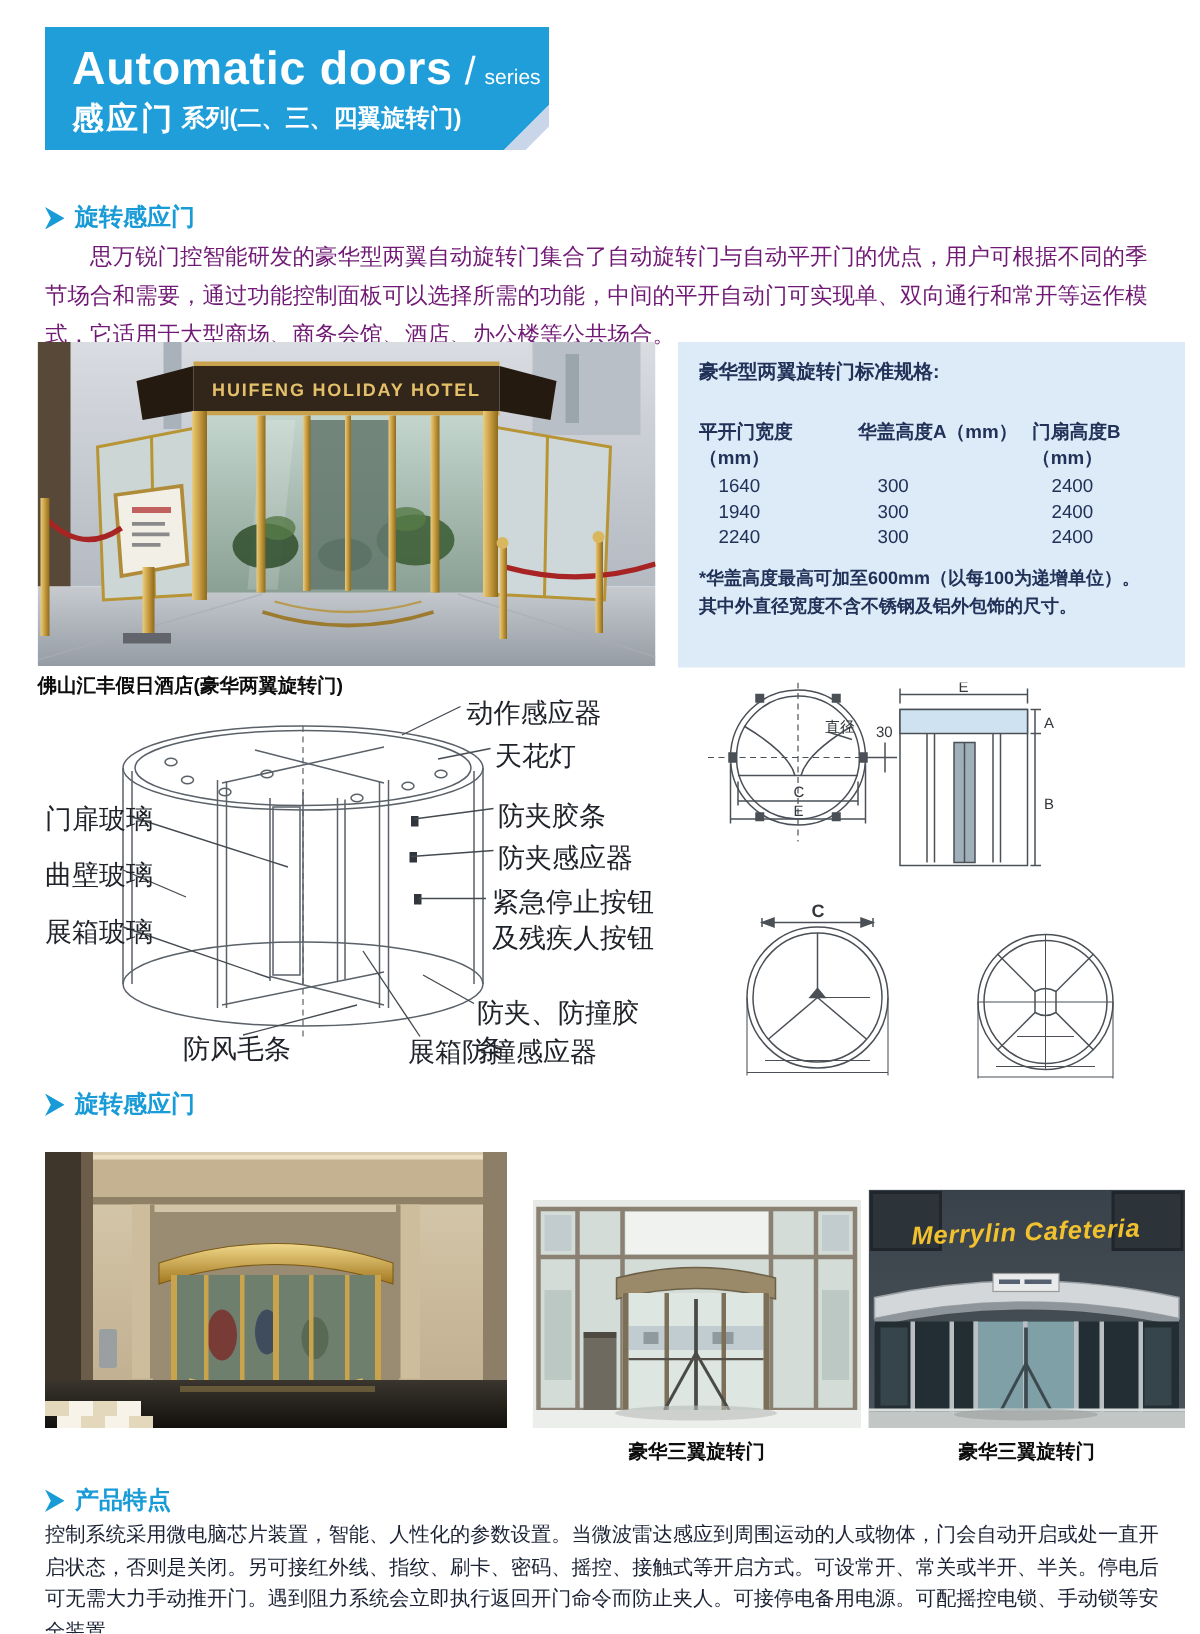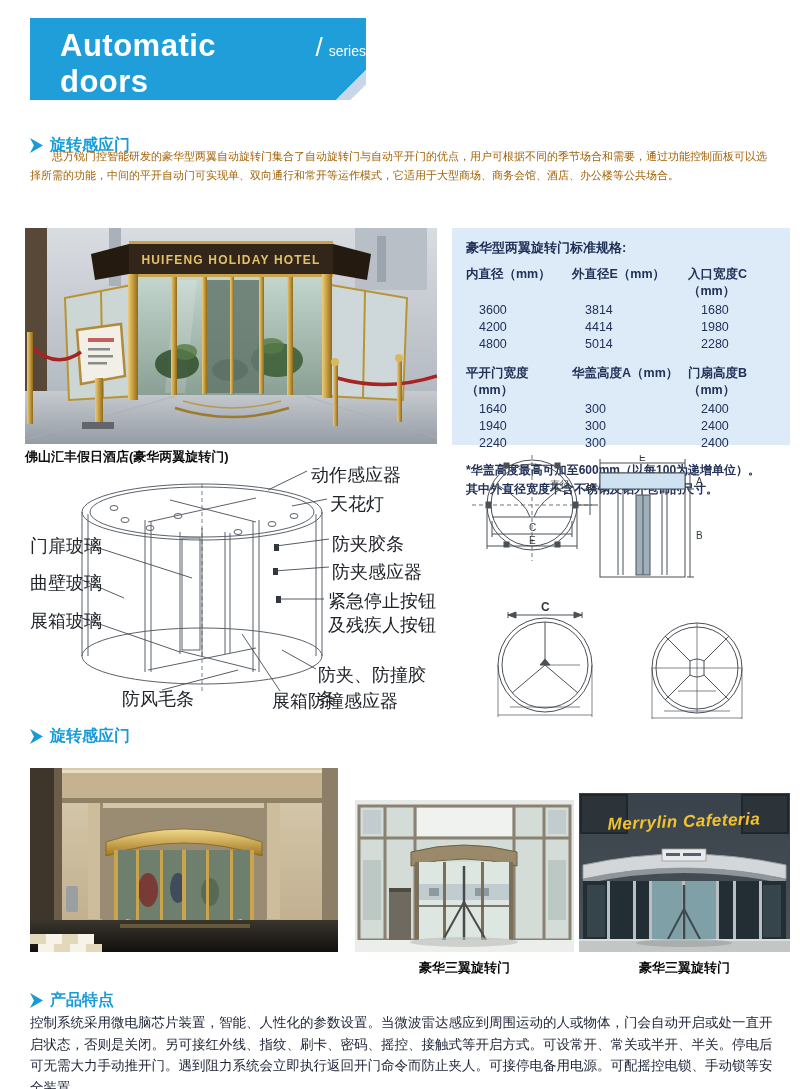--- a/index.html
+++ b/index.html
@@ -2,41 +2,41 @@
 <html><head>
 <meta charset="utf-8">
 <style>
   html,body{margin:0;padding:0;background:#fff;}
   .page{position:relative;width:800px;height:1089px;background:#ffffff;overflow:hidden;
         font-family:"Liberation Sans","DejaVu Sans",sans-serif;}
 
   
   .banner{position:absolute;left:30px;top:18px;width:336px;height:82px;background:#1f9eda;color:#fff;
           clip-path:polygon(0 0,100% 0,100% calc(100% - 30px),calc(100% - 30px) 100%,0 100%);
-          padding-left:30px;box-sizing:border-box;}
+          padding-left:18px;box-sizing:border-box;}
   .banner-line1{display:flex;align-items:baseline;margin-top:10px;}
   .banner-en{font-size:31px;font-weight:bold;letter-spacing:0.5px;}
   .banner-slash{font-size:26px;font-weight:300;margin:0 6px 0 8px;}
   .banner-series{font-size:14px;font-weight:400;}
   .banner-line2{display:flex;align-items:center;margin-top:1px;}
   .banner-cn{font-size:21px;font-weight:bold;letter-spacing:2px;}
   .banner-cn-sub{font-size:16px;font-weight:bold;margin-left:4px;}
   .fold{position:absolute;left:336px;top:70px;width:30px;height:30px;background:#c9d5e8;
         clip-path:polygon(0 100%,100% 0,100% 100%);}
   .fold-tip{position:absolute;left:336px;top:70px;width:30px;height:30px;background:#ffffff;
         clip-path:polygon(48% 100%,100% 48%,100% 100%);}
 
   
   .sec{position:absolute;display:flex;align-items:center;color:#189bd7;font-weight:bold;font-size:16px;}
   .arrow{width:13px;height:15px;background:#189bd7;margin-right:7px;
          clip-path:polygon(0 0,100% 50%,0 100%,30% 50%);}
 
   
-  .intro{position:absolute;left:30px;top:147px;width:746px;font-size:11px;line-height:1.72;
-         color:#a16207;text-indent:2em;}
+  .intro{position:absolute;left:30px;top:159px;width:746px;font-size:15px;line-height:1.72;
+         color:#701a75;text-indent:2em;}
   .features-body{position:absolute;left:30px;top:1012px;width:744px;font-size:13.5px;line-height:1.6;
          color:#1b2234;}
 
   
   .photo{position:absolute;overflow:hidden;}
   .photo svg{display:block;}
   .caption{position:absolute;font-size:13px;color:#0d0d0d;font-weight:600;}
   .caption.center{text-align:center;}
 
   
@@ -157,34 +157,20 @@
       <rect x="308" y="136" width="5" height="62" fill="url(#g-gold)"></rect>
       <circle cx="310" cy="134" r="4" fill="#d9b75f"></circle>
       <rect x="372" y="132" width="5" height="62" fill="url(#g-gold)"></rect>
       <circle cx="374" cy="130" r="4" fill="#d9b75f"></circle>
     </svg>
   </div>
   <div class="caption" style="left:25px;top:448px;">佛山汇丰假日酒店(豪华两翼旋转门)</div>
 
   <div class="spec">
     <div class="spec-title">豪华型两翼旋转门标准规格:</div>
-    <div class="spec-grid">
-      <div class="h">内直径（mm）</div>
-      <div class="h">外直径E（mm）</div>
-      <div class="h">入口宽度C（mm）</div>
-      <div class="v">3600</div>
-      <div class="v">3814</div>
-      <div class="v">1680</div>
-      <div class="v">4200</div>
-      <div class="v">4414</div>
-      <div class="v">1980</div>
-      <div class="v">4800</div>
-      <div class="v">5014</div>
-      <div class="v">2280</div>
-    </div>
     <div class="spec-gap"></div>
     <div class="spec-grid">
       <div class="h">平开门宽度（mm）</div>
       <div class="h">华盖高度A（mm）</div>
       <div class="h">门扇高度B（mm）</div>
       <div class="v">1640</div>
       <div class="v">300</div>
       <div class="v">2400</div>
       <div class="v">1940</div>
       <div class="v">300</div>

